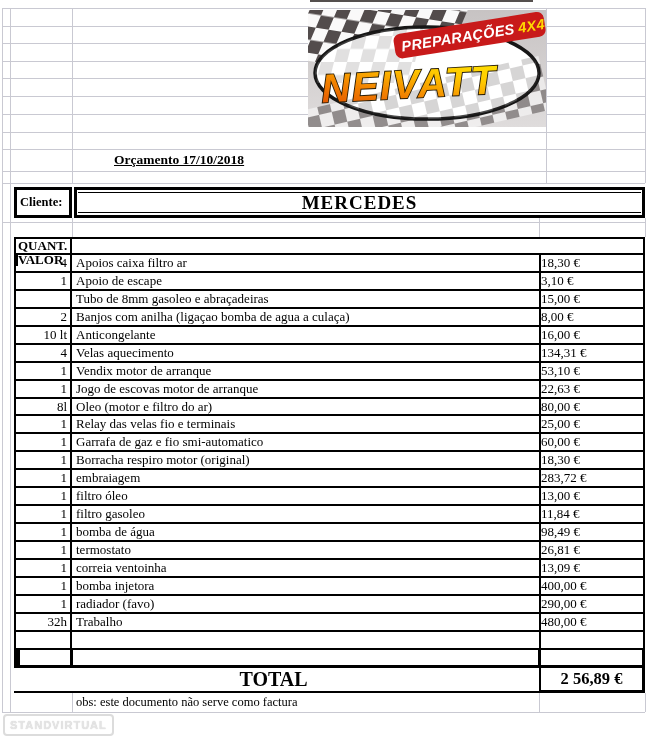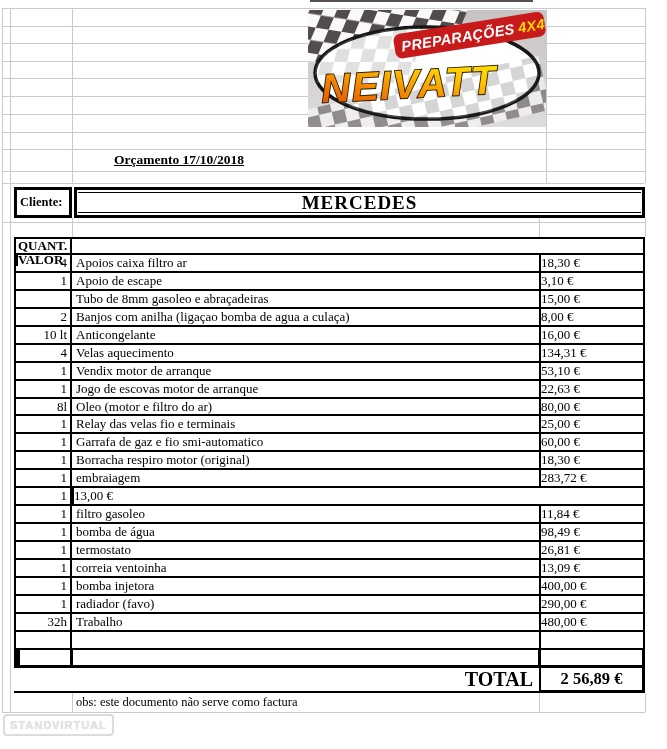--- a/index.html
+++ b/index.html
@@ -53,21 +53,21 @@
   #empty-a .ec3{width:104px;border-left:2px solid #000;box-sizing:border-box;}
 
   #empty-b{position:absolute;left:14px;top:650px;width:631px;height:18px;box-sizing:border-box;
        border:3px solid #000;border-top:none;border-left-width:6px;display:flex;}
   #empty-b .ec1{width:53px;border-right:3px solid #000;box-sizing:border-box;}
   #empty-b .ec2{flex:1;}
   #empty-b .ec3{width:104px;border-left:3px solid #000;box-sizing:border-box;}
 
   #total-row{position:absolute;left:14px;top:668px;width:631px;height:25px;display:flex;}
   #total-label-cell{flex:1;border-bottom:2px solid #000;box-sizing:border-box;
-       text-align:right;padding-right:6px;font-weight:bold;font-size:20px;line-height:23px;}
+       text-align:center;padding-right:6px;font-weight:bold;font-size:20px;line-height:23px;}
   #total-value-cell{width:106px;border-left:2px solid #000;border-right:3px solid #000;
        border-bottom:3px solid #000;box-sizing:border-box;text-align:center;
        font-weight:bold;font-size:16.5px;line-height:22px;}
 
   #obs-note{position:absolute;left:76px;top:695px;font-size:12.5px;}
 
   
   #watermark{position:absolute;left:3px;top:714px;border:2px solid #dcdcdc;border-radius:4px;
        padding:3px 5px;font-family:"Liberation Sans",sans-serif;font-weight:bold;
        font-size:11px;letter-spacing:1px;color:#e4e4e4;text-shadow:0 0 1px #c9c9c9;
@@ -237,20 +237,21 @@
     </div>
 
     <div class="irow">
       <div class="c-qty">1</div>
       <div class="c-desc">embraiagem</div>
       <div class="c-val">283,72 €</div>
     </div>
 
     <div class="irow">
       <div class="c-qty">1</div>
+      <div class="c-desc">filtro óleo</div>
       <div class="c-val">13,00 €</div>
     </div>
 
     <div class="irow">
       <div class="c-qty">1</div>
       <div class="c-desc">filtro gasoleo</div>
       <div class="c-val">11,84 €</div>
     </div>
 
     <div class="irow">

